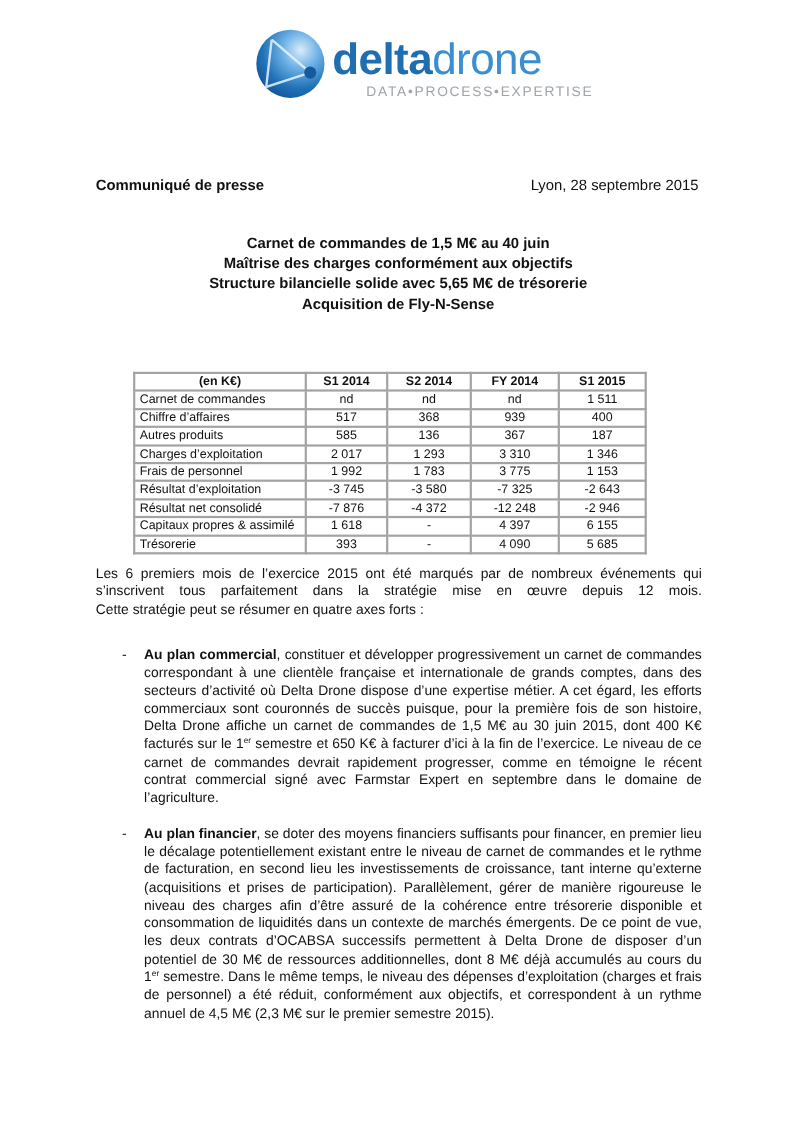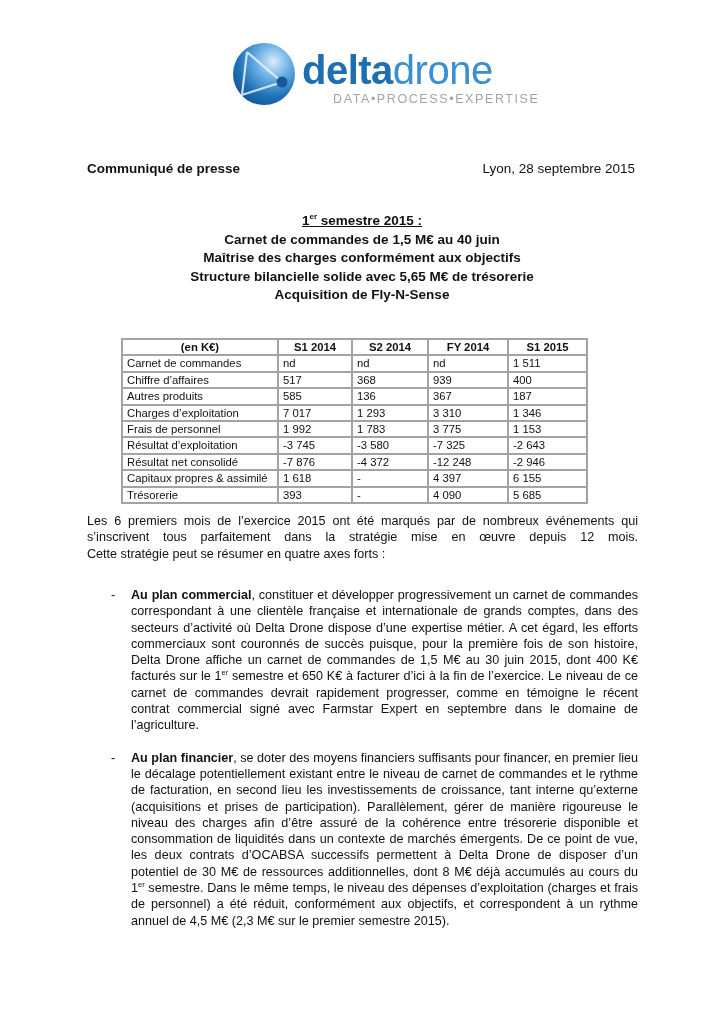--- a/index.html
+++ b/index.html
@@ -1,21 +1,21 @@
 <!DOCTYPE html>
 <html><head>
 <meta charset="utf-8">
 <style>
   html, body { margin: 0; padding: 0; background: #ffffff; }
   body { width: 724px; height: 1024px; position: relative; overflow: hidden;
          font-family: "Liberation Sans", "DejaVu Sans", sans-serif; color: #111; }
   .page { position: absolute; left: 0; top: 0; width: 724px; height: 1024px; }
 
   
-  .logo { position: absolute; left: 232px; top: 40px; width: 270px; height: 72px; }
+  .logo { position: absolute; left: 232px; top: 24px; width: 270px; height: 72px; }
   .logo-globe { position: absolute; left: 0; top: 2px; width: 64px; height: 64px; }
   .logo-word { position: absolute; left: 70px; top: 8px; font-size: 40px; line-height: 44px;
                letter-spacing: -0.5px; white-space: nowrap; }
   .logo-word .bold { font-weight: bold; color: #1f6fb0; }
   .logo-word .light { font-weight: normal; color: #3a8fd0; }
   .logo-tag { position: absolute; left: 73px; top: 52px; font-size: 12.5px; letter-spacing: 1.6px;
               color: #9ea4aa; white-space: nowrap; margin-left: 28px; }
 
   
   .header-left { position: absolute; left: 87px; top: 161px; font-size: 13.5px; font-weight: bold; }
@@ -26,21 +26,21 @@
               font-size: 13.5px; font-weight: bold; line-height: 18.5px; }
   .headline .u { text-decoration: underline; }
   .headline sup { font-size: 8px; vertical-align: 6px; line-height: 0; }
 
   
   .fin-table { position: absolute; left: 121px; top: 338px; border-collapse: collapse;
                font-size: 11.3px; }
   .fin-table td, .fin-table th { border: 2px solid #a3a3a3; height: 14.4px; padding: 0 4px;
                line-height: 14.4px; white-space: nowrap; }
   .fin-table th { font-weight: bold; text-align: center; }
-  .fin-table td.num { text-align: left; }
+  .fin-table td.num { text-align: center; }
   .fin-table td.lbl { text-align: left; }
   .c0 { width: 146px; } .c1 { width: 64px; } .c2 { width: 66px; } .c3 { width: 70px; } .c4 { width: 69px; }
 
   
   .body-text { position: absolute; left: 87px; width: 551px; font-size: 12.6px; line-height: 16.3px; }
   .p1 { top: 513px; text-align: justify; text-align-last: justify; }
   .p1 .last { text-align-last: left; display: block; }
   .bullets { position: absolute; left: 87px; width: 551px; top: 587px; font-size: 12.6px; line-height: 16.3px; }
   .bullet { position: relative; padding-left: 44px; text-align: justify; margin-bottom: 16px; }
   .bullet .dash { position: absolute; left: 24px; top: 0; }
@@ -69,21 +69,20 @@
     <div class="logo-word">
       <span class="bold">delta</span><span class="light">drone</span>
     </div>
     <div class="logo-tag">DATA•PROCESS•EXPERTISE</div>
   </div>
 
   <div class="header-left">Communiqué de presse</div>
   <div class="header-right">Lyon, 28 septembre 2015</div>
 
   <div class="headline">
-    <div class="u"><span>1</span><sup>er</sup><span> semestre 2015 :</span></div>
     <div>Carnet de commandes de 1,5 M€ au 40 juin</div>
     <div>Maîtrise des charges conformément aux objectifs</div>
     <div>Structure bilancielle solide avec 5,65 M€ de trésorerie</div>
     <div>Acquisition de Fly-N-Sense</div>
   </div>
 
   <table class="fin-table">
     <thead>
       <tr>
         <th class="c0">(en K€)</th>
@@ -110,21 +109,21 @@
       </tr>
       <tr>
         <td class="lbl">Autres produits</td>
         <td class="num">585</td>
         <td class="num">136</td>
         <td class="num">367</td>
         <td class="num">187</td>
       </tr>
       <tr>
         <td class="lbl">Charges d’exploitation</td>
-        <td class="num">7 017</td>
+        <td class="num">2 017</td>
         <td class="num">1 293</td>
         <td class="num">3 310</td>
         <td class="num">1 346</td>
       </tr>
       <tr>
         <td class="lbl">Frais de personnel</td>
         <td class="num">1 992</td>
         <td class="num">1 783</td>
         <td class="num">3 775</td>
         <td class="num">1 153</td>

